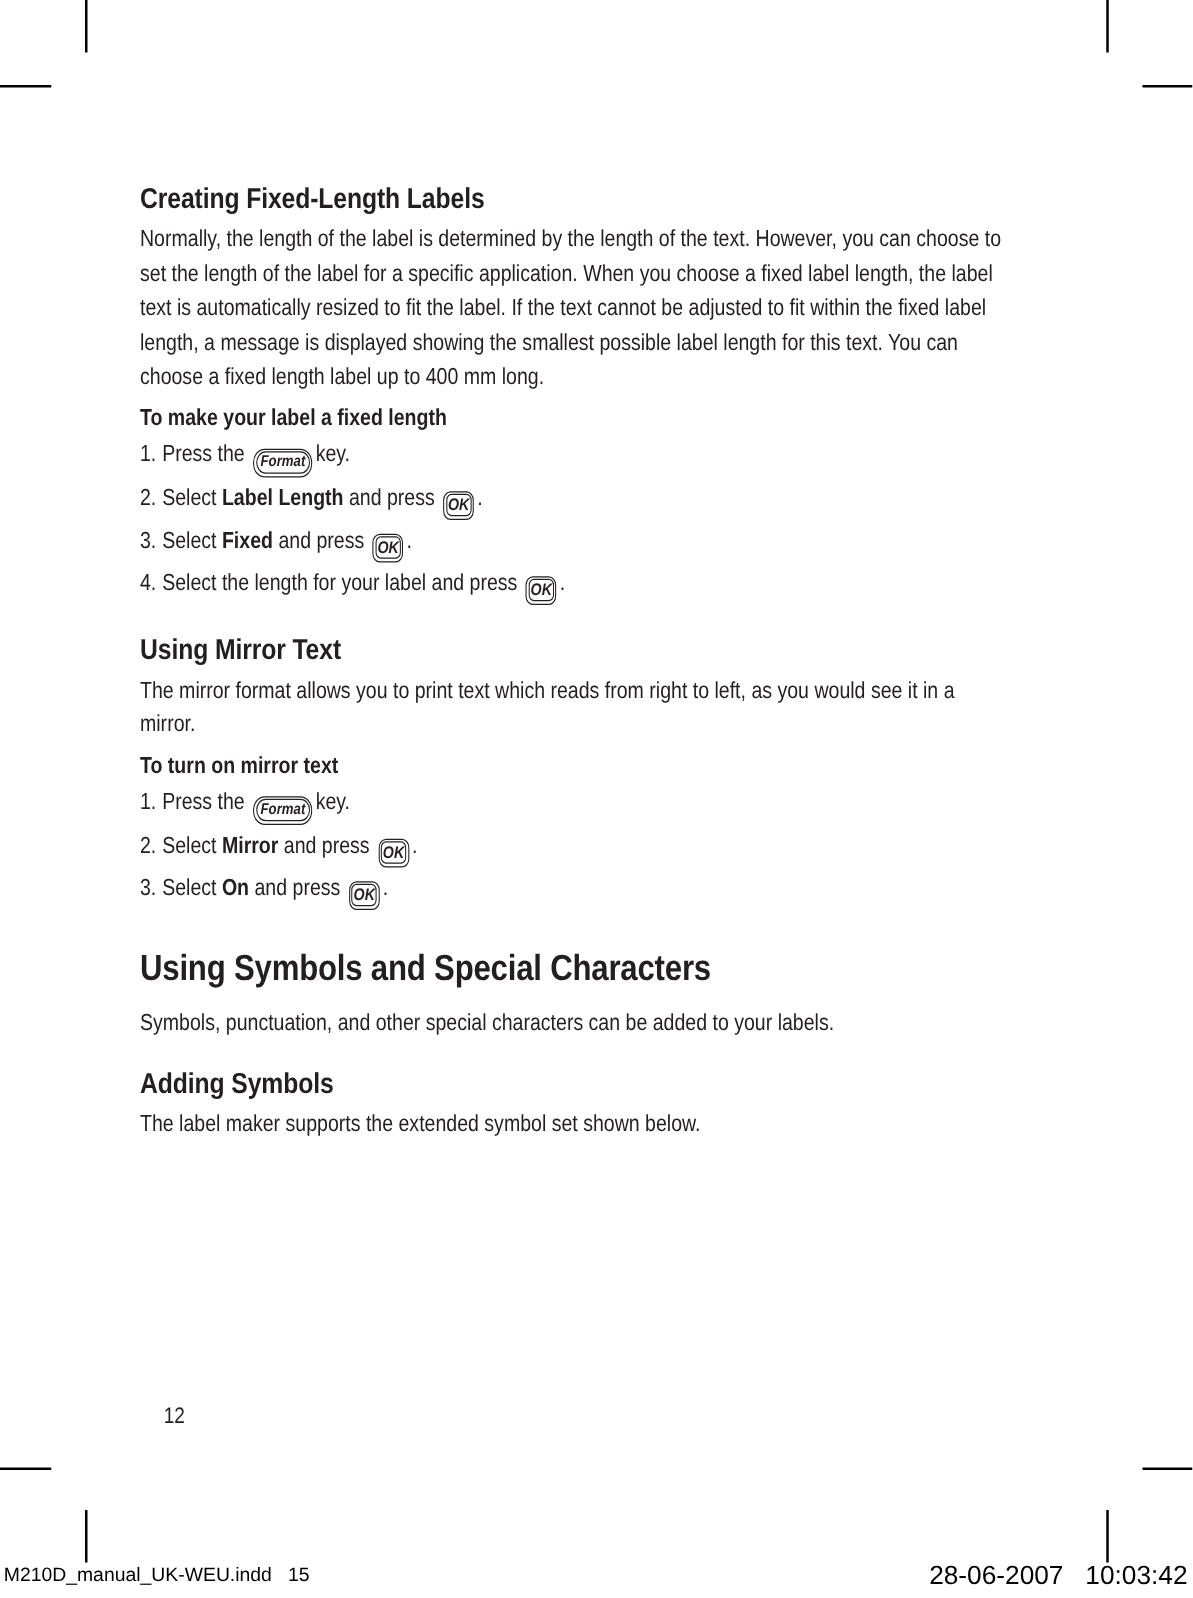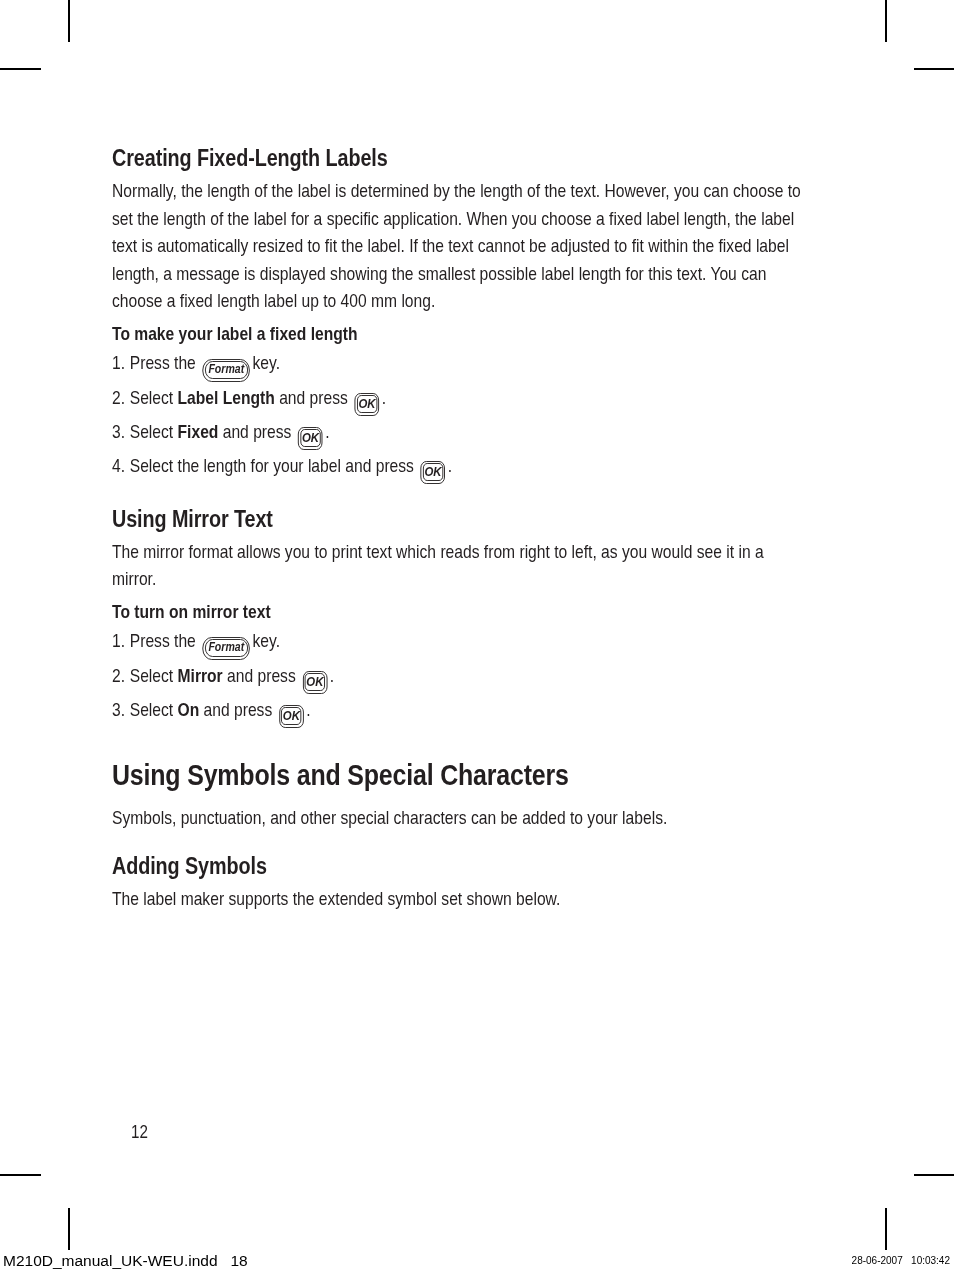--- a/index.html
+++ b/index.html
@@ -173,21 +173,21 @@
     top: 1251px;
     font-size: 15.5px;
     line-height: 20px;
     color: #000000;
     white-space: pre;
   }
   .footer-right {
     position: absolute;
     right: 4px;
     top: 1251px;
-    font-size: 10px;
+    font-size: 21px;
     line-height: 20px;
     color: #000000;
     white-space: pre;
     text-align: right;
   }
 </style>
 </head>
 <body>
 
 <div class="crop v crop-tl-v"></div>
@@ -264,14 +264,14 @@
   <div class="gap-lg"></div>
 
   <h2 class="title-l">Adding Symbols</h2>
   <div class="gap-sm"></div>
   <p class="body">The label maker supports the extended symbol set shown below.</p>
 
 </div>
 
 <div class="pagenum">12</div>
 
-<div class="footer-left">M210D_manual_UK-WEU.indd   18</div>
+<div class="footer-left">M210D_manual_UK-WEU.indd   15</div>
 <div class="footer-right">28-06-2007   10:03:42</div>
 
 </body></html>

